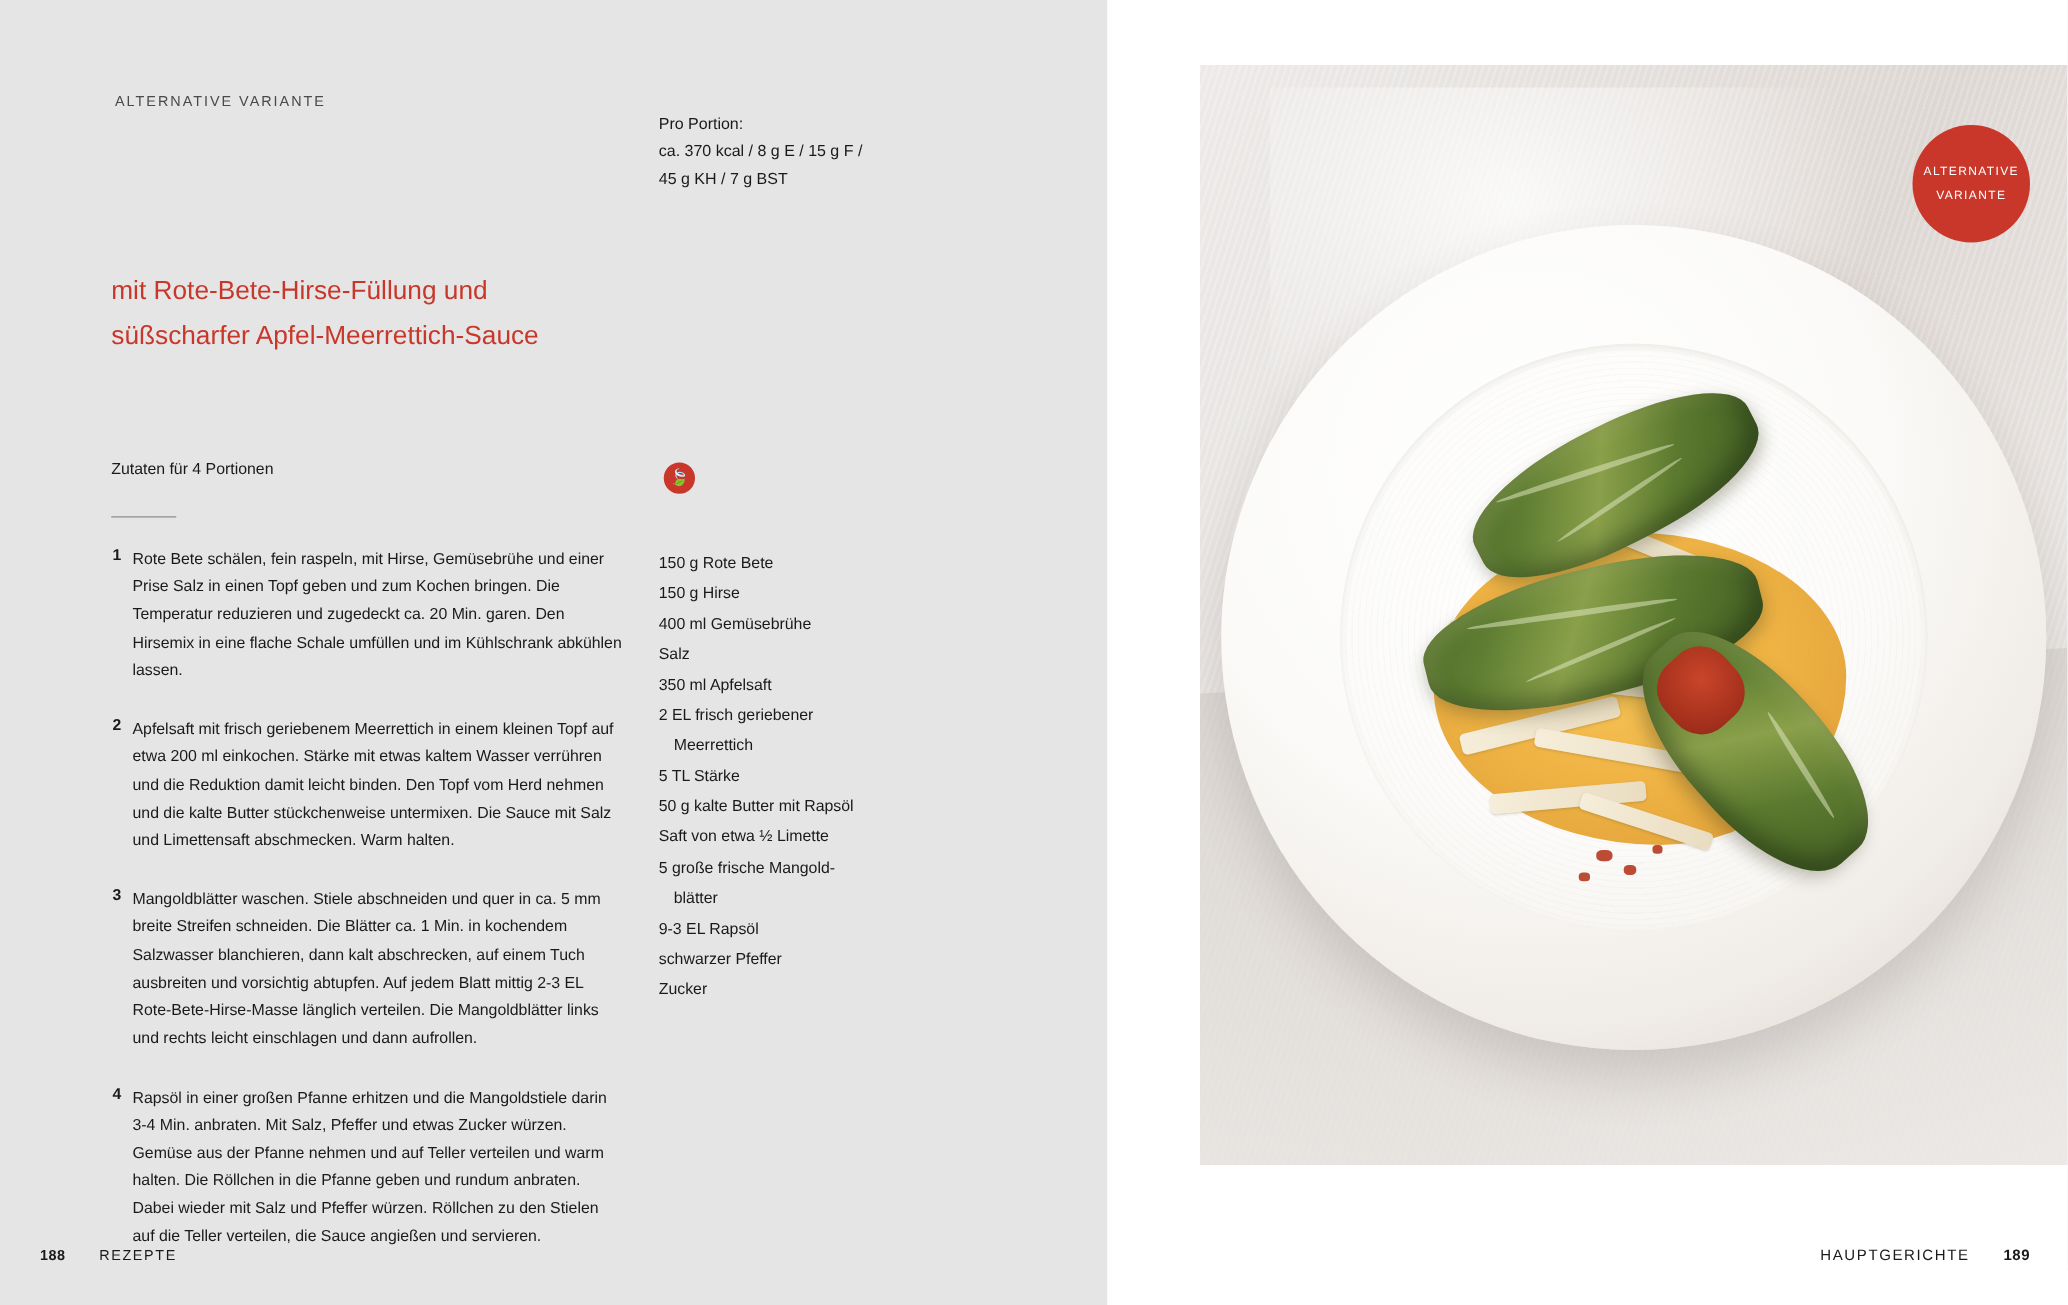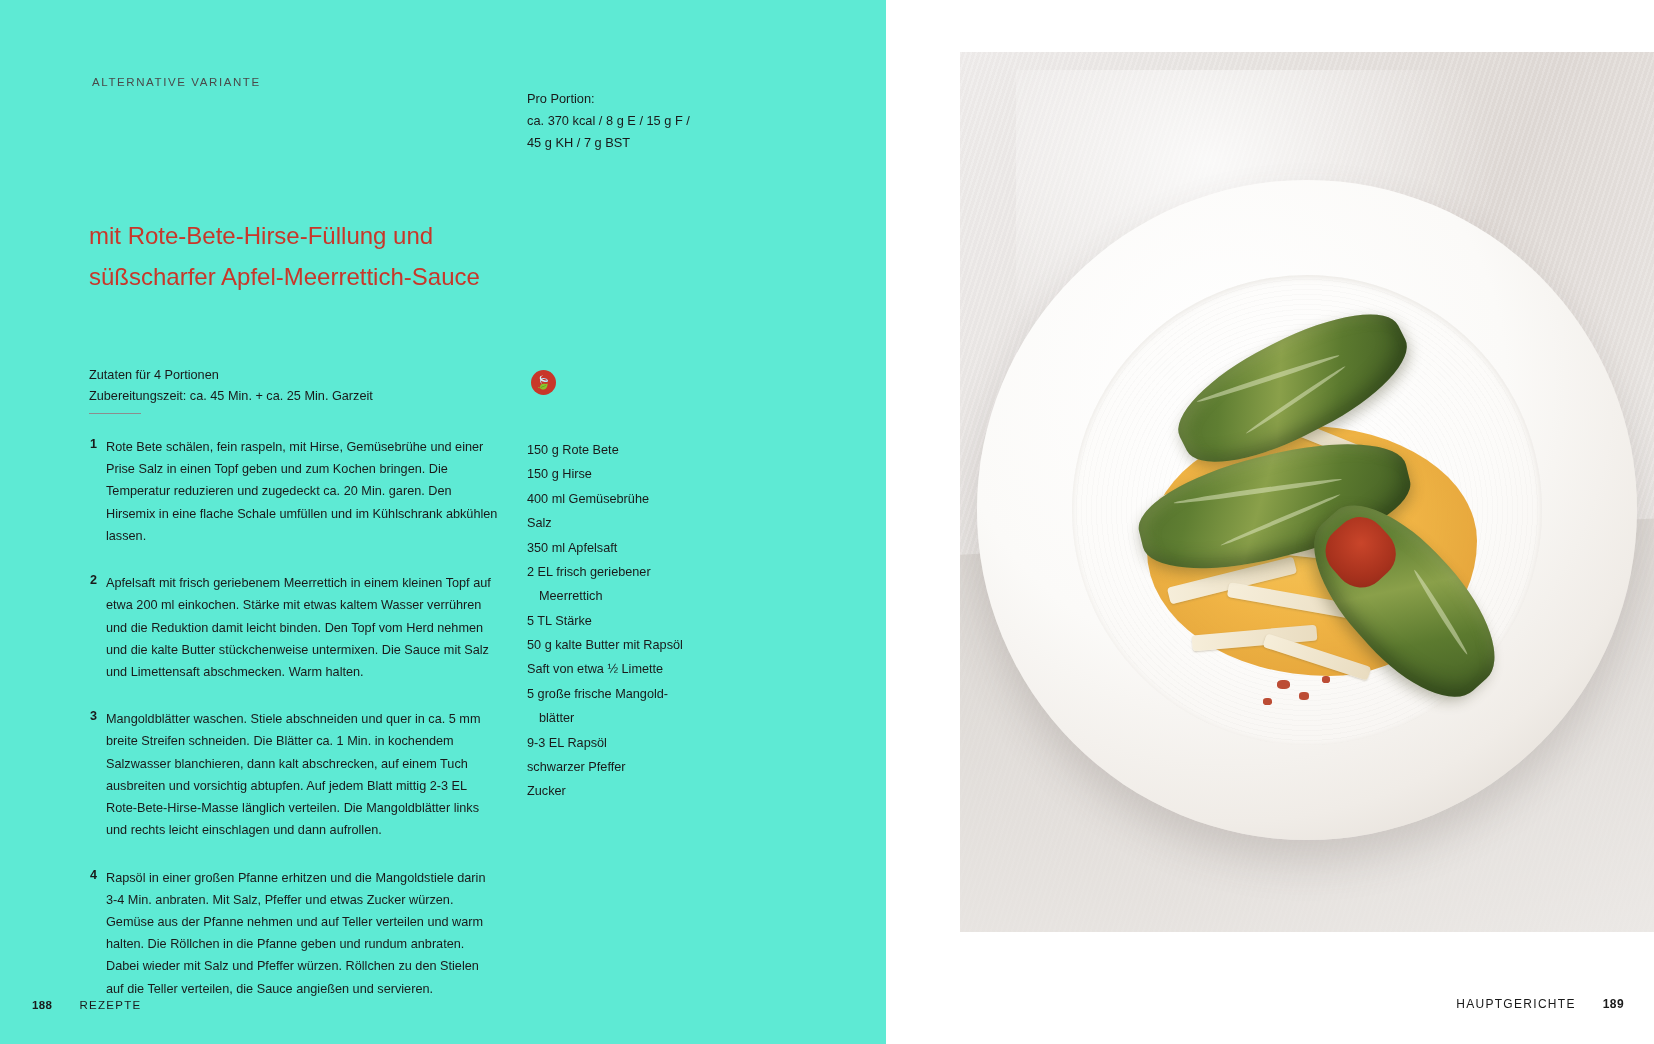--- a/index.html
+++ b/index.html
@@ -18,21 +18,21 @@
   .spread {
     position: absolute;
     inset: 0;
     display: flex;
   }
   
   .page-left {
     position: relative;
     width: 886px;
     height: 1044px;
-    background: #5eead4;
+    background: #e5e5e5;
     flex: 0 0 886px;
   }
   .eyebrow {
     position: absolute;
     left: 92px;
     top: 76px;
     font-size: 11.5px;
     letter-spacing: 1.6px;
     color: #4a4a4a;
     font-weight: 400;
@@ -47,21 +47,21 @@
     line-height: 1.06;
     color: #c8372a;
     font-weight: 400;
     letter-spacing: -0.3px;
   }
   .subtitle {
     position: absolute;
     left: 89px;
     top: 215px;
     width: 430px;
-    font-size: 24px;
+    font-size: 21px;
     line-height: 1.72;
     color: #c8372a;
     font-weight: 400;
   }
   .nutrition {
     position: absolute;
     left: 527px;
     top: 88px;
     width: 240px;
     font-size: 12.8px;
@@ -323,21 +323,20 @@
     </div>
 
     <div class="nutrition">
       <div>Pro Portion:</div>
       <div>ca. 370 kcal / 8 g E / 15 g F /</div>
       <div>45 g KH / 7 g BST</div>
     </div>
 
     <div class="ingredients-meta">
       <div>Zutaten für 4 Portionen</div>
-      <div>Zubereitungszeit: ca. 45 Min. + ca. 25 Min. Garzeit</div>
     </div>
 
     <div class="rule"></div>
 
     <div class="veg-badge">
       <span class="leafglyph">🍃</span>
     </div>
 
     <div class="steps">
       <div class="step">
@@ -421,20 +420,24 @@
           <div class="vein" style="left:95px; top:34px; width:100px; height:5px; transform:rotate(10deg);"></div>
         </div>
 
         <div class="crumb" style="left:300px; top:500px; width:13px; height:9px;"></div>
         <div class="crumb" style="left:322px; top:512px; width:10px; height:8px;"></div>
         <div class="crumb" style="left:286px; top:518px; width:9px; height:7px;"></div>
         <div class="crumb" style="left:345px; top:496px; width:8px; height:7px;"></div>
       </div>
     </div>
 
+    <div class="badge-circle">
+      <span>ALTERNATIVE</span>
+      <span>VARIANTE</span>
+    </div>
 
     <div class="footer-right">
       <span class="sec">HAUPTGERICHTE</span>
       <span class="pg">189</span>
     </div>
   </div>
 
 </div>
 
 </body></html>

